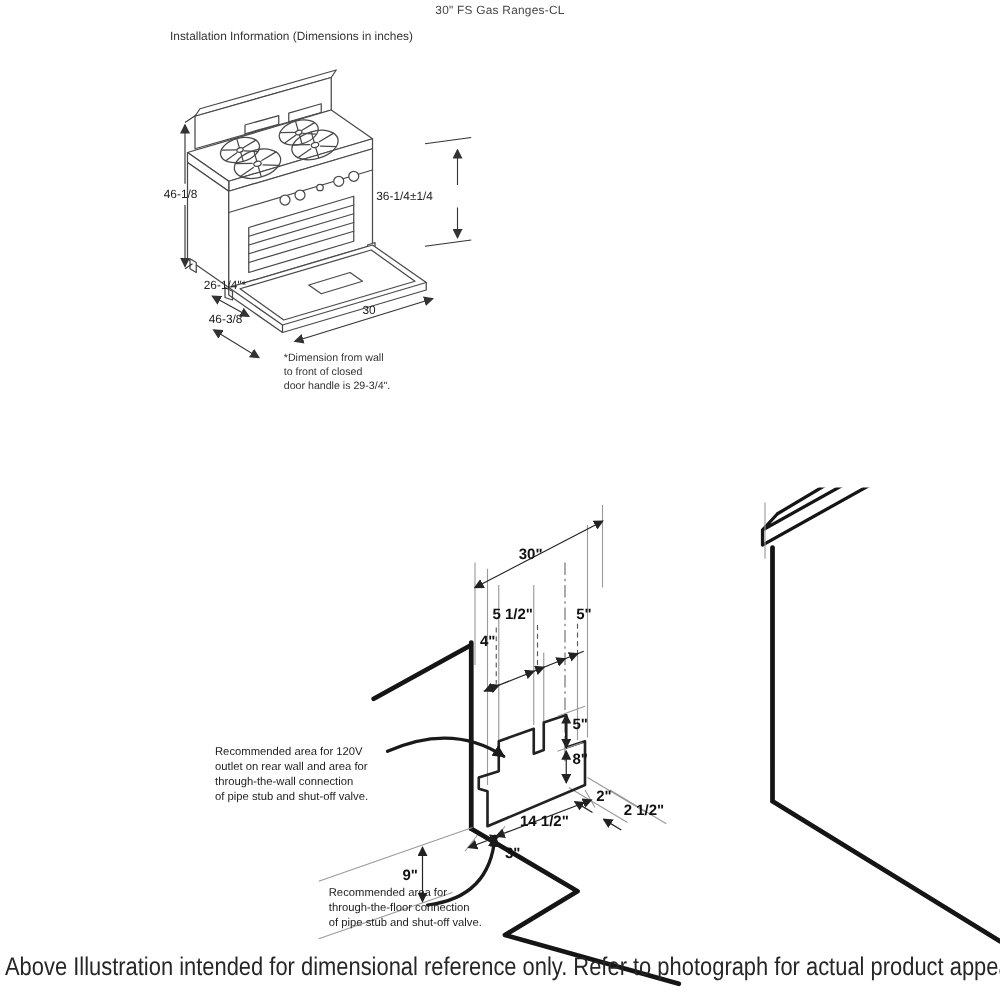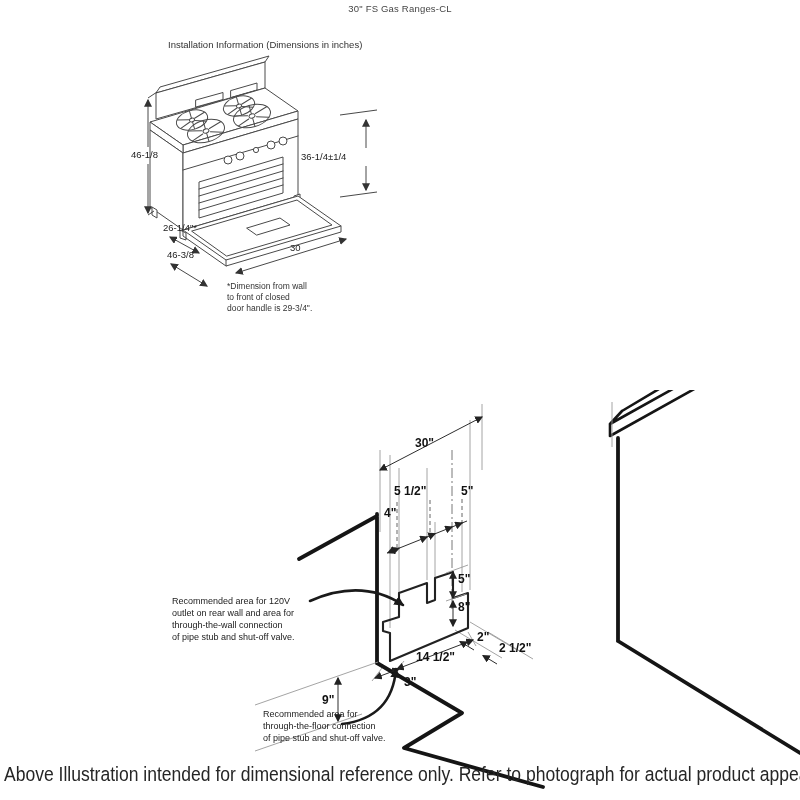--- a/index.html
+++ b/index.html
@@ -1,20 +1,20 @@
 <!DOCTYPE html>
 <html><head>
 <meta charset="utf-8">
 <style>
   html,body{margin:0;padding:0;}
   body{width:800px;height:800px;background:#ffffff;position:relative;overflow:hidden;
        font-family:"Liberation Sans",sans-serif;}
   .page-title{position:absolute;left:0;right:0;top:3px;text-align:center;
               font-size:9.5px;color:#454545;letter-spacing:.2px;}
-  .subtitle{position:absolute;left:136px;top:39px;font-size:9.5px;color:#333;margin-left:32px;}
+  .subtitle{position:absolute;left:136px;top:24px;font-size:9.5px;color:#333;}
   .caption{position:absolute;left:4px;top:762px;font-size:20.5px;color:#262626;
            white-space:nowrap;transform:scaleX(.855);transform-origin:left center;
            letter-spacing:0px;}
   svg{position:absolute;}
   .sv1{stroke:#4a4a4a;stroke-width:1;fill:none;stroke-linejoin:round;stroke-linecap:round;}
   .sv1f{stroke:#4a4a4a;stroke-width:1;fill:#fff;stroke-linejoin:round;}
   .dimln{stroke:#333;stroke-width:.9;fill:none;}
   .dimtop{font:400 9.5px "Liberation Sans",sans-serif;fill:#222;}
   .notetxt{font:400 8.5px "Liberation Sans",sans-serif;fill:#333;}
   .thick{stroke:#151515;stroke-width:3.8;fill:none;stroke-linecap:round;stroke-linejoin:round;}

